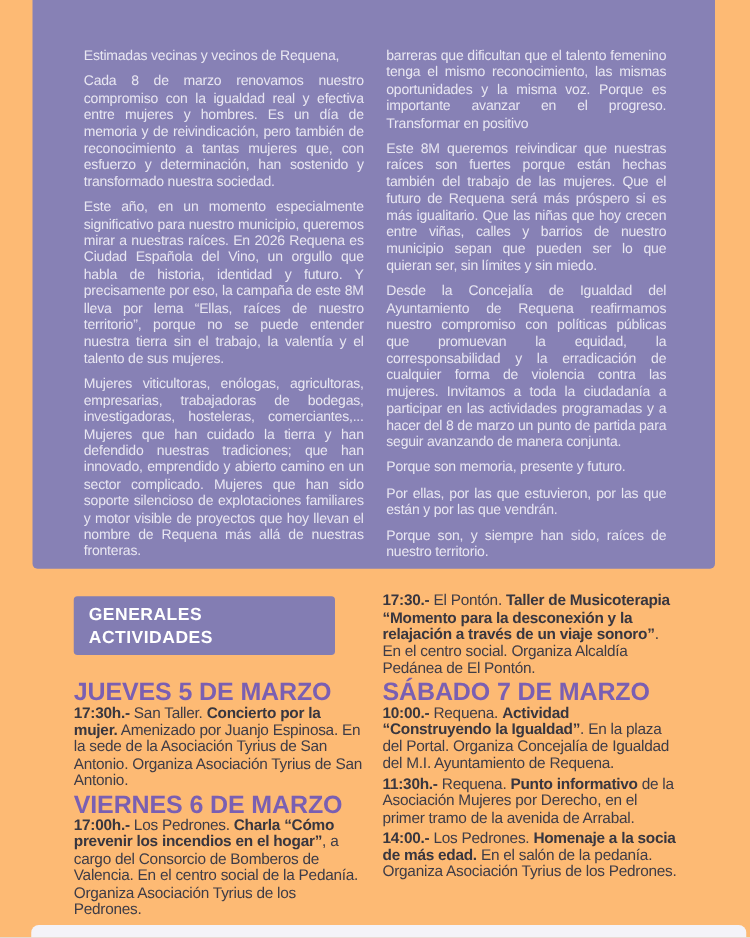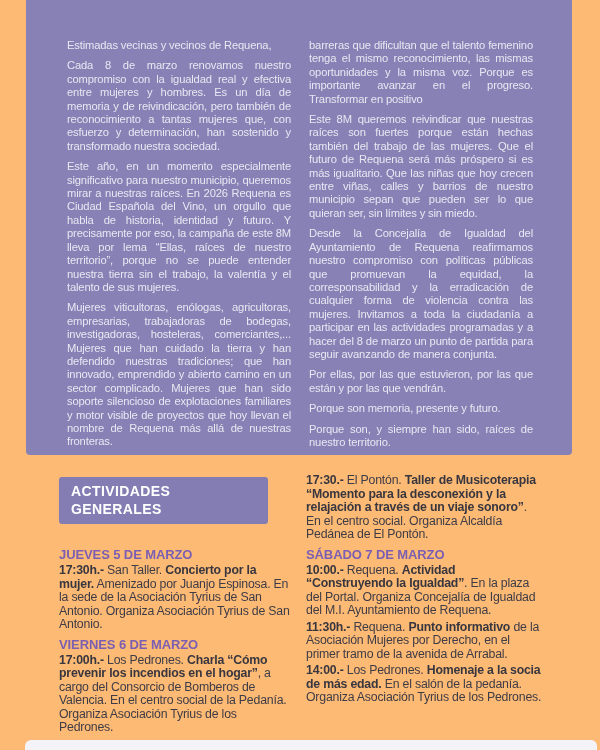--- a/index.html
+++ b/index.html
@@ -21,21 +21,21 @@
   
   .acts-left{position:absolute;left:59px;top:477px;width:234px;}
   .acts-right{position:absolute;left:306px;top:474px;width:238px;}
   .acts-title-box{
     background:#837db3;color:#ffffff;border-radius:3px;width:209px;box-sizing:border-box;
     padding:5px 12px 6px;font-weight:bold;font-size:14px;line-height:12px;
     letter-spacing:0.4px;margin-bottom:23px;
   }
   .acts-title-box div{padding:3px 0;}
   .day-heading{
-    margin:5px 0 2px;color:#7a5fb2;font-weight:bold;font-size:13px;line-height:15px;
+    margin:5px 0 2px;color:#7a5fb2;font-weight:bold;font-size:20px;line-height:15px;
     letter-spacing:-0.1px;
   }
   .event{
     margin:0 0 3px;font-size:12.3px;line-height:13.5px;letter-spacing:-0.2px;
     color:#3e3c47;
   }
   .event b{font-weight:bold;color:#38363f;}
   
   .bottom-strip{
     position:absolute;left:25px;top:740px;width:572px;height:10px;
@@ -52,31 +52,31 @@
       <p class="letter-par">Estimadas vecinas y vecinos de Requena,</p>
       <p class="letter-par">Cada 8 de marzo renovamos nuestro compromiso con la igualdad real y efectiva entre mujeres y hombres. Es un día de memoria y de reivindicación, pero también de reconocimiento a tantas mujeres que, con esfuerzo y determinación, han sostenido y transformado nuestra sociedad.</p>
       <p class="letter-par">Este año, en un momento especialmente significativo para nuestro municipio, queremos mirar a nuestras raíces. En 2026 Requena es Ciudad Española del Vino, un orgullo que habla de historia, identidad y futuro. Y precisamente por eso, la campaña de este 8M lleva por lema “Ellas, raíces de nuestro territorio”, porque no se puede entender nuestra tierra sin el trabajo, la valentía y el talento de sus mujeres.</p>
       <p class="letter-par">Mujeres viticultoras, enólogas, agricultoras, empresarias, trabajadoras de bodegas, investigadoras, hosteleras, comerciantes,... Mujeres que han cuidado la tierra y han defendido nuestras tradiciones; que han innovado, emprendido y abierto camino en un sector complicado. Mujeres que han sido soporte silencioso de explotaciones familiares y motor visible de proyectos que hoy llevan el nombre de Requena más allá de nuestras fronteras.</p>
 
     </div>
     <div class="letter-col">
       <p class="letter-par">barreras que dificultan que el talento femenino tenga el mismo reconocimiento, las mismas oportunidades y la misma voz. Porque es importante avanzar en el progreso. Transformar en positivo</p>
       <p class="letter-par">Este 8M queremos reivindicar que nuestras raíces son fuertes porque están hechas también del trabajo de las mujeres. Que el futuro de Requena será más próspero si es más igualitario. Que las niñas que hoy crecen entre viñas, calles y barrios de nuestro municipio sepan que pueden ser lo que quieran ser, sin límites y sin miedo.</p>
       <p class="letter-par">Desde la Concejalía de Igualdad del Ayuntamiento de Requena reafirmamos nuestro compromiso con políticas públicas que promuevan la equidad, la corresponsabilidad y la erradicación de cualquier forma de violencia contra las mujeres. Invitamos a toda la ciudadanía a participar en las actividades programadas y a hacer del 8 de marzo un punto de partida para seguir avanzando de manera conjunta.</p>
+      <p class="letter-par">Porque son memoria, presente y futuro.</p>
       <p class="letter-par">Por ellas, por las que estuvieron, por las que están y por las que vendrán.</p>
-      <p class="letter-par">Porque son memoria, presente y futuro.</p>
       <p class="letter-par">Porque son, y siempre han sido, raíces de nuestro territorio.</p>
 
     </div>
   </section>
 
   <section class="acts-left">
     <div class="acts-title-box">
+      <div>GENERALES</div>
       <div>ACTIVIDADES</div>
-      <div>GENERALES</div>
     </div>
 
     <h3 class="day-heading">JUEVES 5 DE MARZO</h3>
     <p class="event"><b>17:30h.-</b><span> San Taller. </span><b>Concierto por la mujer.</b><span> Amenizado por Juanjo Espinosa. En la sede de la Asociación Tyrius de San Antonio. Organiza Asociación Tyrius de San Antonio.</span></p>
 
     <h3 class="day-heading">VIERNES 6 DE MARZO</h3>
     <p class="event"><b>17:00h.-</b><span> Los Pedrones. </span><b>Charla “Cómo prevenir los incendios en el hogar”</b><span>, a cargo del Consorcio de Bomberos de Valencia. En el centro social de la Pedanía. Organiza Asociación Tyrius de los Pedrones.</span></p>
   </section>
 
   <section class="acts-right">

